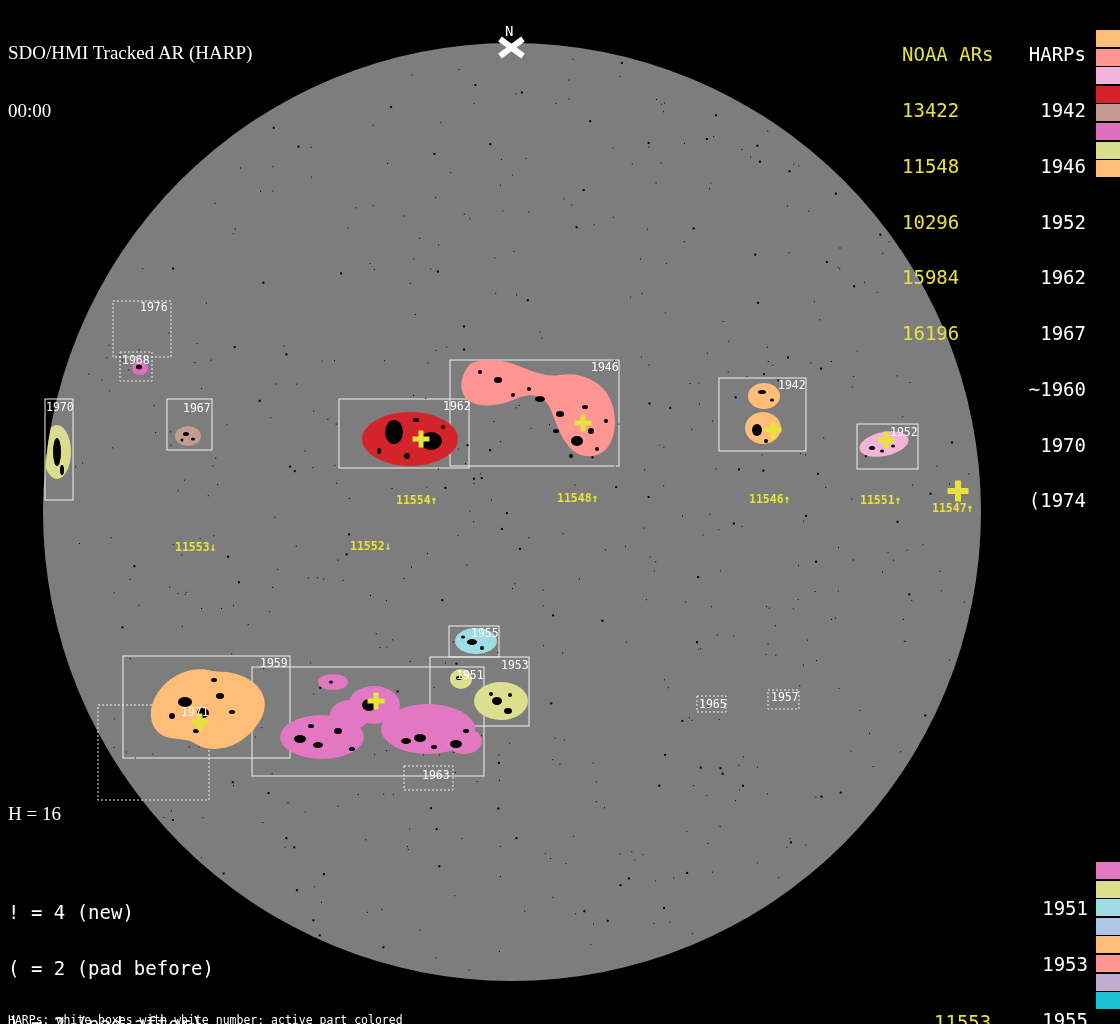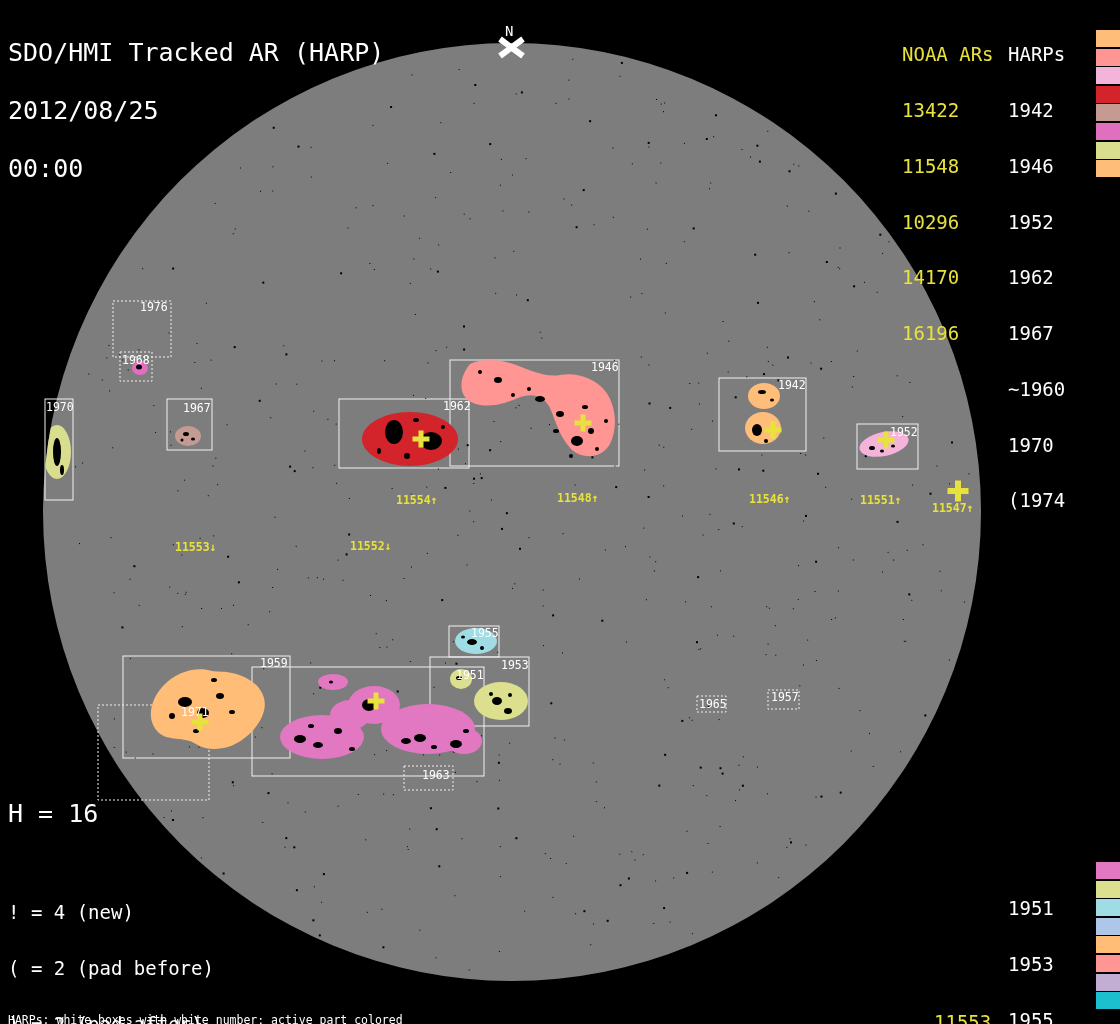--- a/index.html
+++ b/index.html
@@ -1,23 +1,23 @@
 <!DOCTYPE html>
 <html><head>
 <meta charset="utf-8">
 <style>
   html,body{margin:0;padding:0;background:#000;}
   .stage{position:relative;width:1120px;height:1024px;background:#000;overflow:hidden;
          font-family:"DejaVu Sans Mono","Liberation Mono",monospace;color:#fff;}
   .abs{position:absolute;}
-  .big{font-size:25px;line-height:19.2px;white-space:pre;}
+  .big{font-size:19px;line-height:19.2px;white-space:pre;font-family:Liberation Serif, serif;}
   .rows{font-size:19px;line-height:18.6px;white-space:pre;}
   .small{font-size:11.5px;line-height:12.2px;white-space:pre;}
   .yellow{color:#e8e23c;}
-  .right{}
+  .right{text-align:right;}
   .swatch{width:24px;height:17px;margin-bottom:1.6px;}
   svg text{font-family:"DejaVu Sans Mono","Liberation Mono",monospace;}
   .box-label{font-size:11.5px;fill:#ffffff;}
   .noaa-label{font-size:11.5px;fill:#e8e23c;font-weight:bold;}
   .north-label{font-size:14px;fill:#ffffff;}
   .hbox{fill:none;stroke:#f2f2f2;stroke-width:1;}
   .hbox.dotted{stroke-dasharray:2 2;}
   .cross{fill:#e8e23c;}
   .spots ellipse{fill:#000;}
 </style>
@@ -769,31 +769,30 @@
       <text class="noaa-label" x="175" y="551">11553↓</text>
     </g>
 
     <text class="north-label" x="505" y="36">N</text>
     <path d="M500,39 L523,56 M523,39 L500,56" stroke="#fff" stroke-width="6" fill="none"></path>
   </svg>
 
   
   <div class="abs big" style="left:8px;top:5px;">
     <div>SDO/HMI Tracked AR (HARP)</div>
-    <div>2012/08/25</div>
     <div>00:00</div>
   </div>
 
   
   <div class="abs rows yellow" style="left:902px;top:8px;">
     <div>NOAA ARs</div>
     <div>13422</div>
     <div>11548</div>
     <div>10296</div>
-    <div>14170</div>
+    <div>15984</div>
     <div>16196</div>
   </div>
 
   
   <div class="abs rows right" style="left:1008px;top:8px;width:78px;">
     <div>HARPs</div>
     <div>1942</div>
     <div>1946</div>
     <div>1952</div>
     <div>1962</div>

